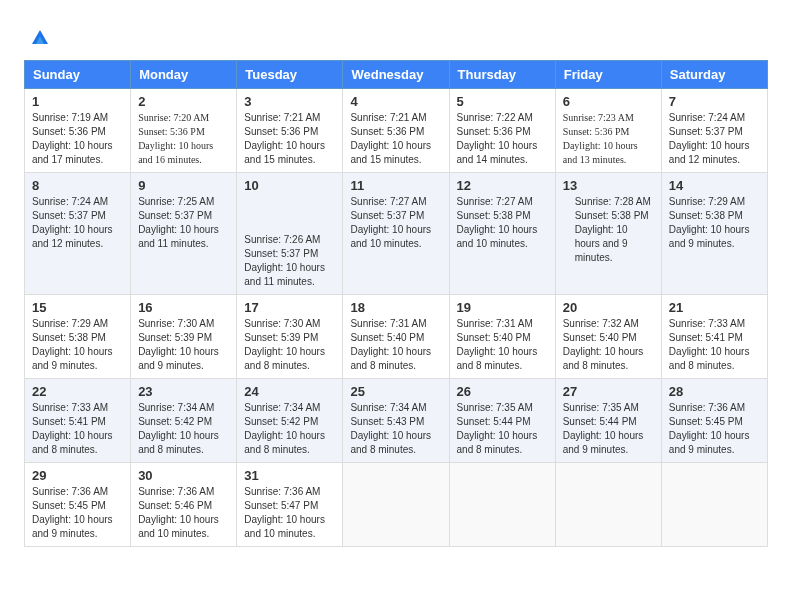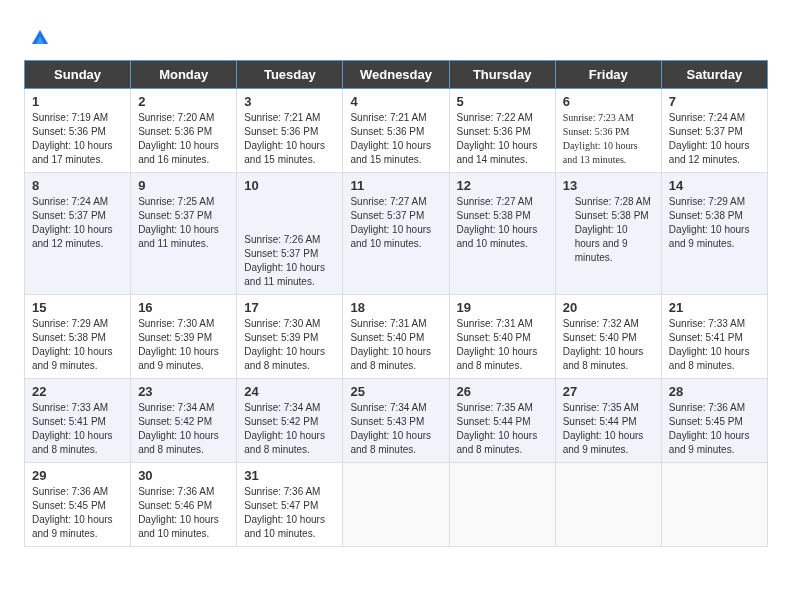--- a/index.html
+++ b/index.html
@@ -47,23 +47,23 @@
     .sub-title {
       font-size: 15px;
       color: #555;
     }
     .calendar {
       width: 100%;
       border-collapse: collapse;
       border: 1px solid #ccc;
     }
     .calendar th {
-      background-color: #404040;
+      background-color: #3b82f6;
       color: #fff;
-      text-align: center;
+      text-align: left;
       padding: 6px 8px;
       font-size: 13px;
       font-weight: bold;
       border: 1px solid #5a96cc;
     }
     .calendar td {
       vertical-align: top;
       padding: 5px 7px;
       font-size: 10.5px;
       color: #333;
@@ -129,21 +129,21 @@
   <tbody id="calendar-body">
       <tr>
         <td>
           <span class="day-number">1</span>
           <div class="day-info" style="white-space: pre-line;">Sunrise: 7:19 AM
 Sunset: 5:36 PM
 Daylight: 10 hours and 17 minutes.</div>
         </td>
         <td>
           <span class="day-number">2</span>
-          <div class="day-info" style="white-space: pre-line;">Sunrise: 7:20 AM
+          <div class="day-info" style="white-space: pre-line; font-family: Liberation Serif, serif;">Sunrise: 7:20 AM
 Sunset: 5:36 PM
 Daylight: 10 hours and 16 minutes.</div>
         </td>
         <td>
           <span class="day-number">3</span>
           <div class="day-info" style="white-space: pre-line;">Sunrise: 7:21 AM
 Sunset: 5:36 PM
 Daylight: 10 hours and 15 minutes.</div>
         </td>
         <td>

